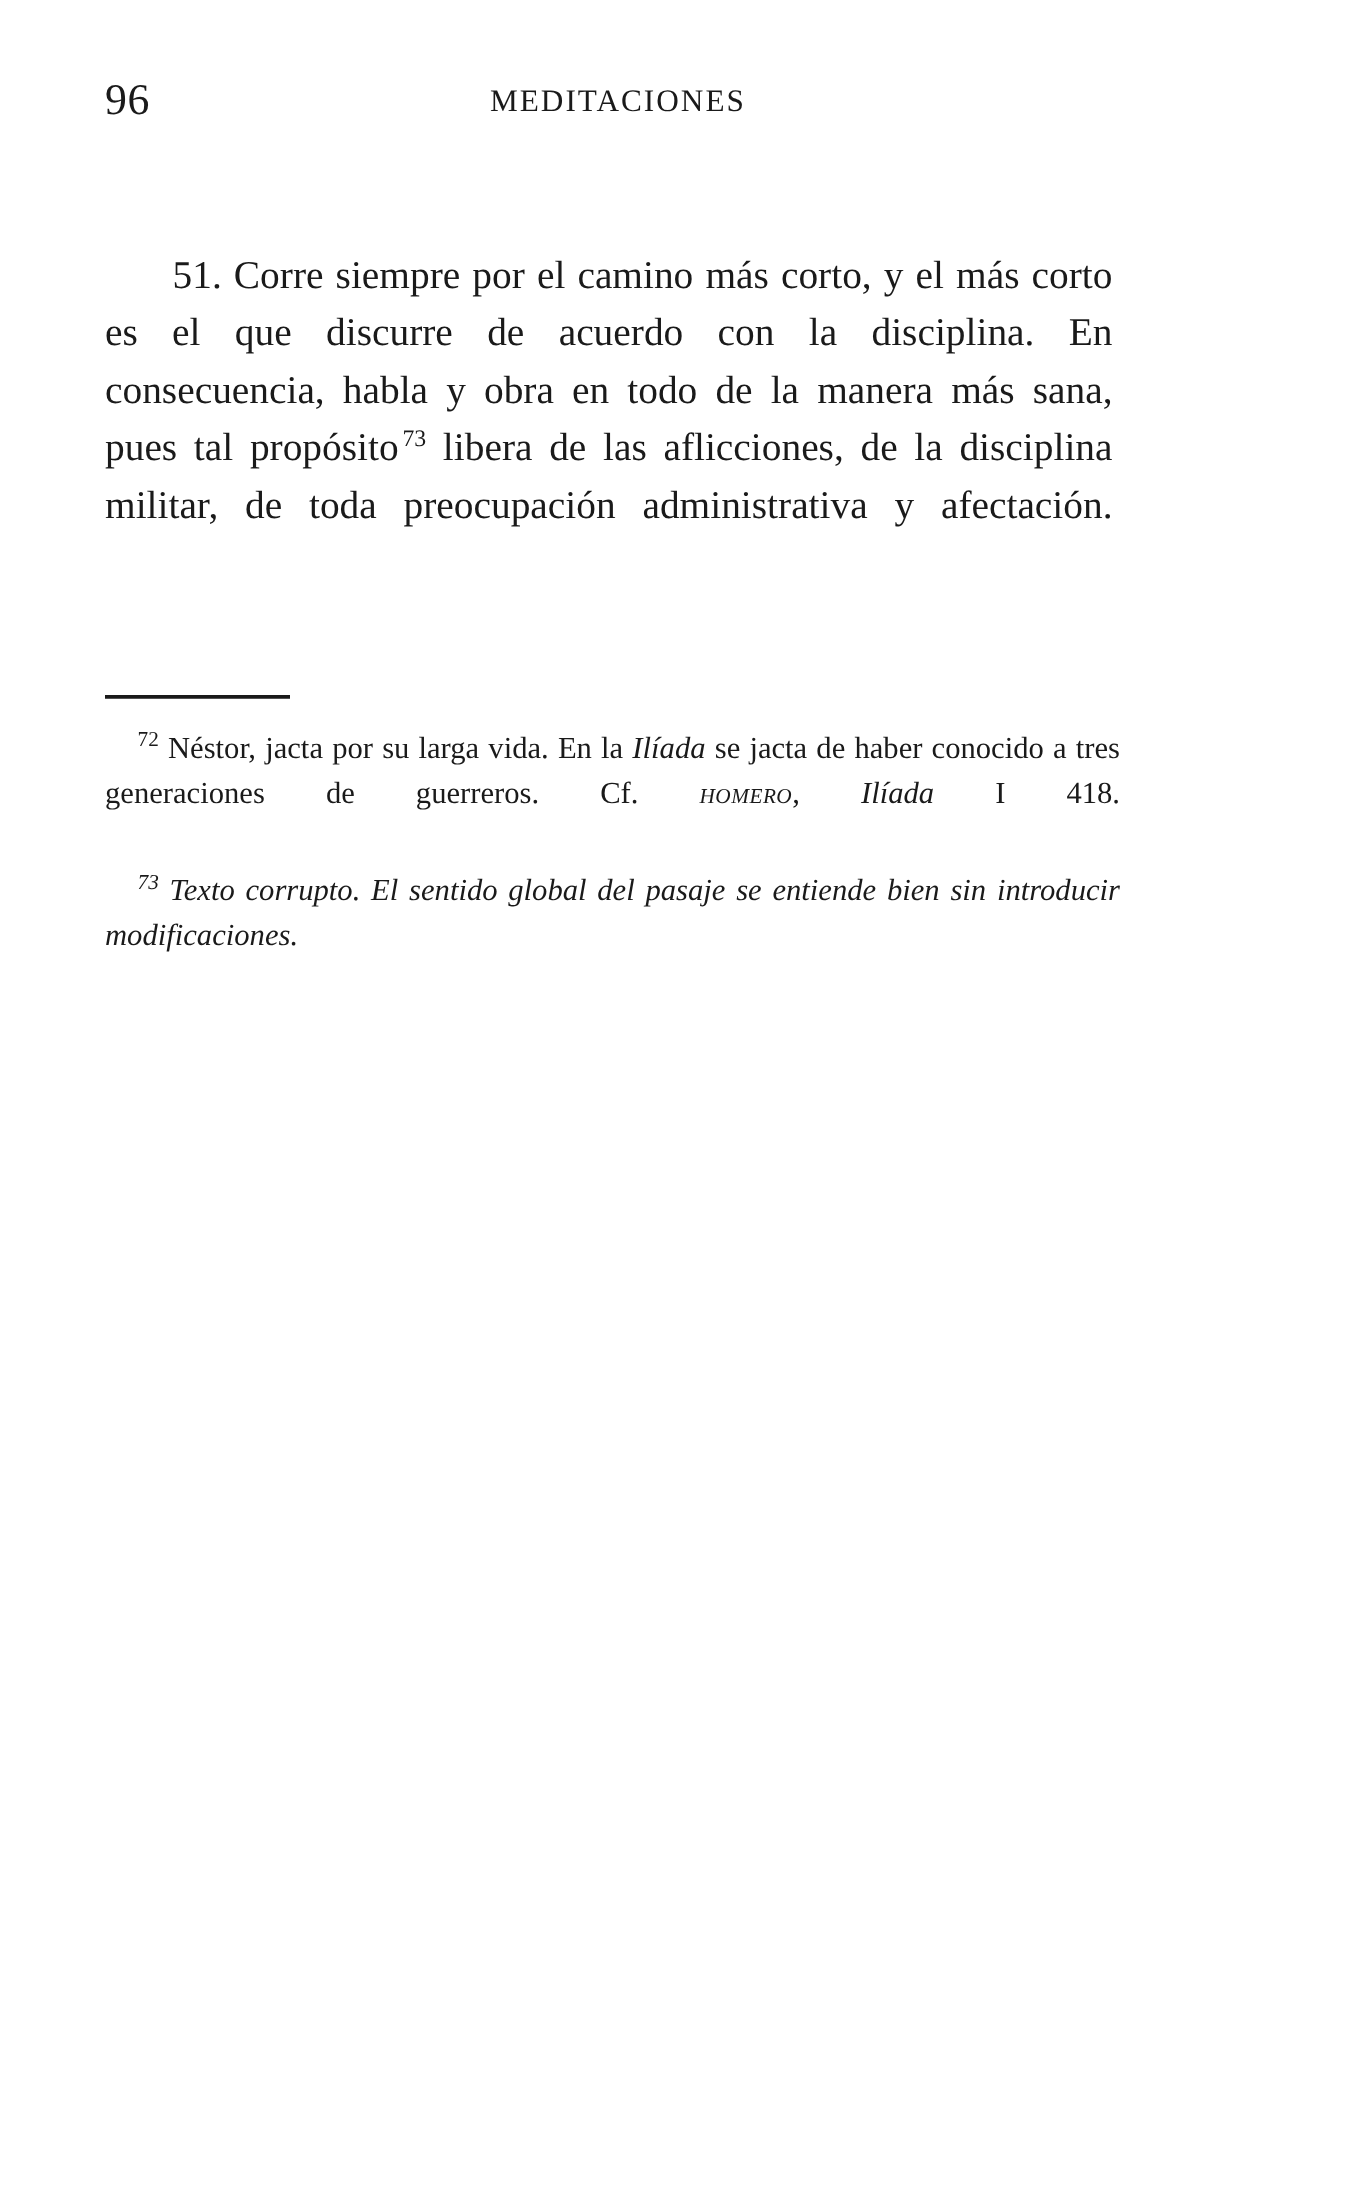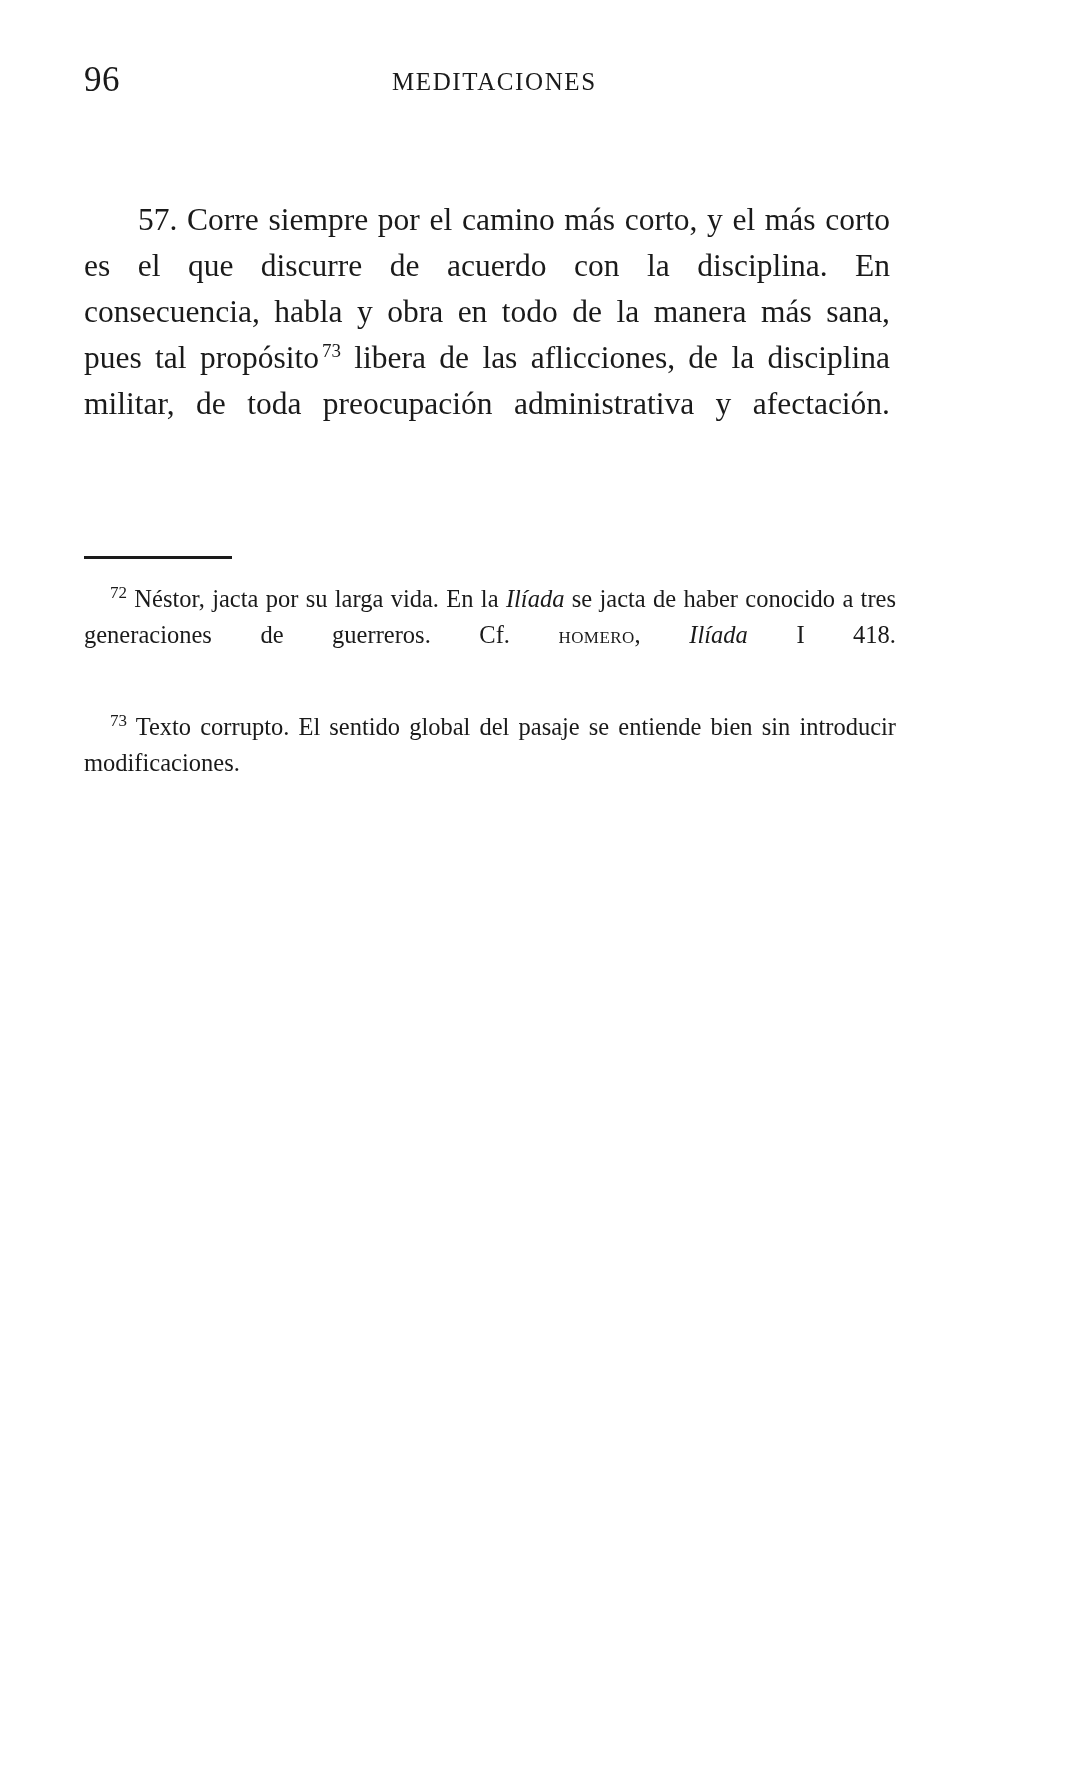--- a/index.html
+++ b/index.html
@@ -105,21 +105,22 @@
   }
   p.footnote {
     margin: 0;
     font-size: 24.5px;
     line-height: 36px;
     text-align: justify;
     text-justify: inter-word;
     word-spacing: 0.3px;
   }
   p.footnote + p.footnote {
-    margin-top: 20px;
+    margin-top: 6px;
+    font-style: italic;
   }
   p.footnote::after {
     content: "";
     display: inline-block;
     width: 100%;
   }
   p.footnote.last::after {
     content: none;
     width: auto;
   }
@@ -132,36 +133,37 @@
     vertical-align: super;
     line-height: 0;
   }
   .it {
     font-style: italic;
   }
   .sc {
     font-variant: small-caps;
     text-transform: lowercase;
     letter-spacing: 0.4px;
+    font-style: italic;
   }
 </style>
 </head>
 <body>
 
 <div class="page">
 
   <div class="running-head">
     <div class="folio">96</div>
     <div class="head-title">MEDITACIONES</div>
   </div>
 
   <div class="textblock">
 
 
-    <p class="para sec"><span>57.</span>&nbsp;<span>Corre siempre por el camino más corto, y el más corto es el que discurre de acuerdo con la disciplina. En consecuencia, habla y obra en todo de la manera más sana, pues tal propósito</span><sup class="fnref">73</sup> <span>libera de las aflicciones, de la disciplina militar, de toda preocupación administrativa y afectación.</span></p>
+    <p class="para sec"><span>51.</span>&nbsp;<span>Corre siempre por el camino más corto, y el más corto es el que discurre de acuerdo con la disciplina. En consecuencia, habla y obra en todo de la manera más sana, pues tal propósito</span><sup class="fnref">73</sup> <span>libera de las aflicciones, de la disciplina militar, de toda preocupación administrativa y afectación.</span></p>
 
   </div>
 
   <div class="footnotes">
 
     <div class="fn-rule"></div>
 
     <p class="footnote"><span class="fn-indent"></span><sup class="fnnum">72</sup> <span>Néstor, jacta por su larga vida. En la</span> <span class="it">Ilíada</span>
       <span>se jacta de haber conocido a tres generaciones de guerreros. Cf.</span> <span class="sc">Homero</span><span>,</span> <span class="it">Ilíada</span> <span>I 418.</span></p>
 

